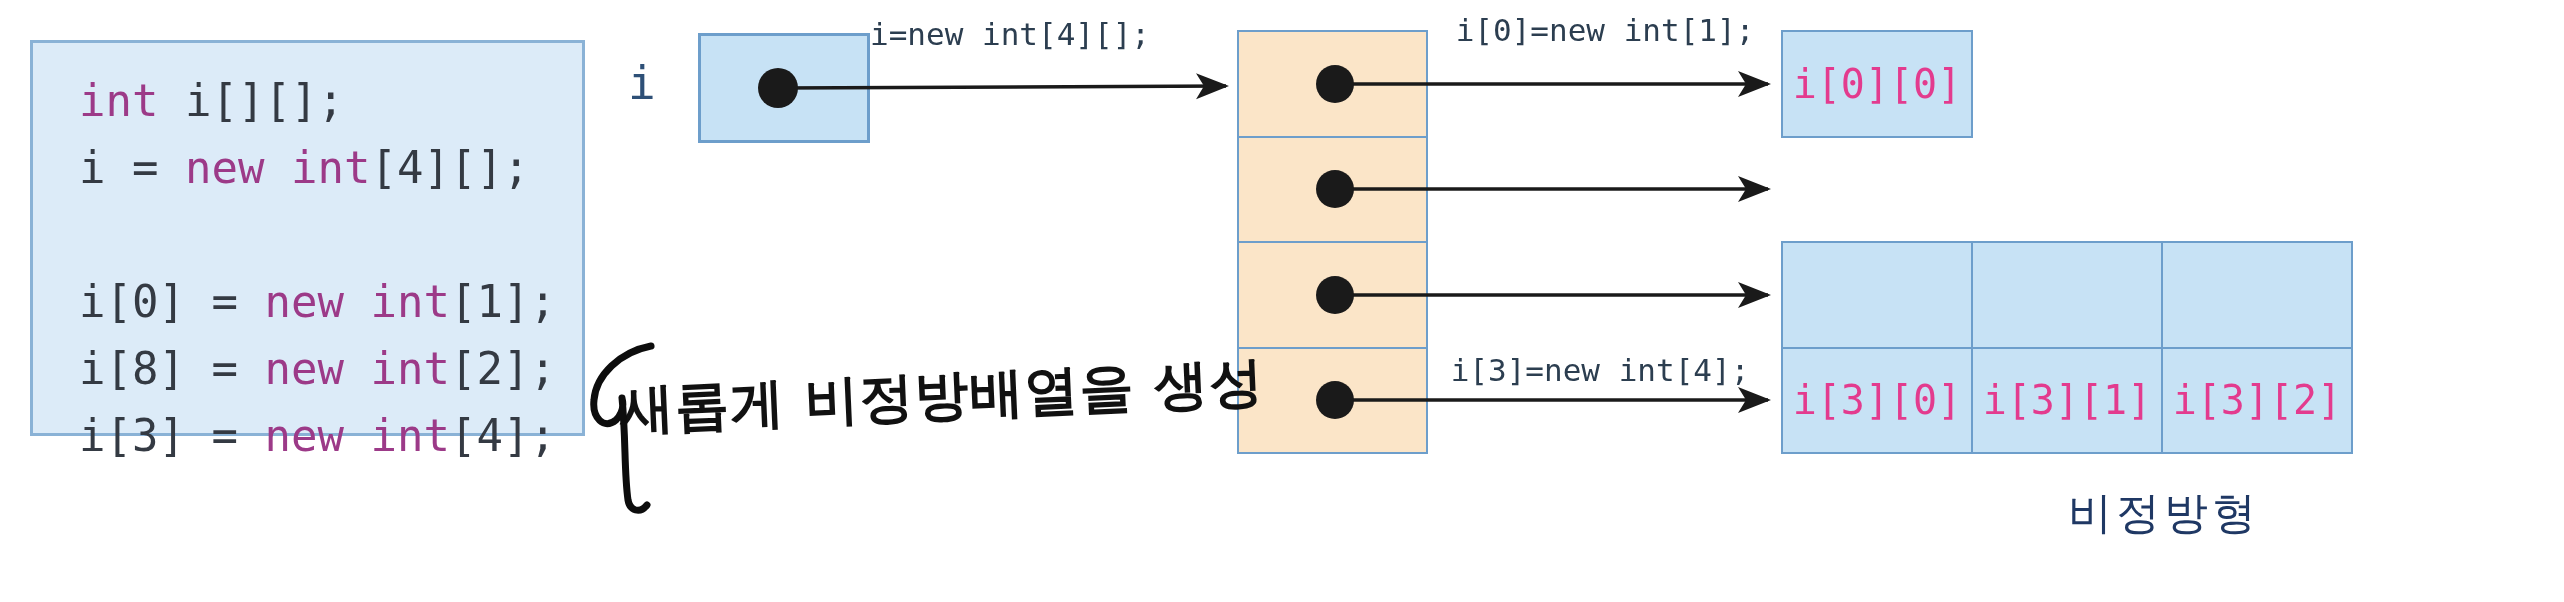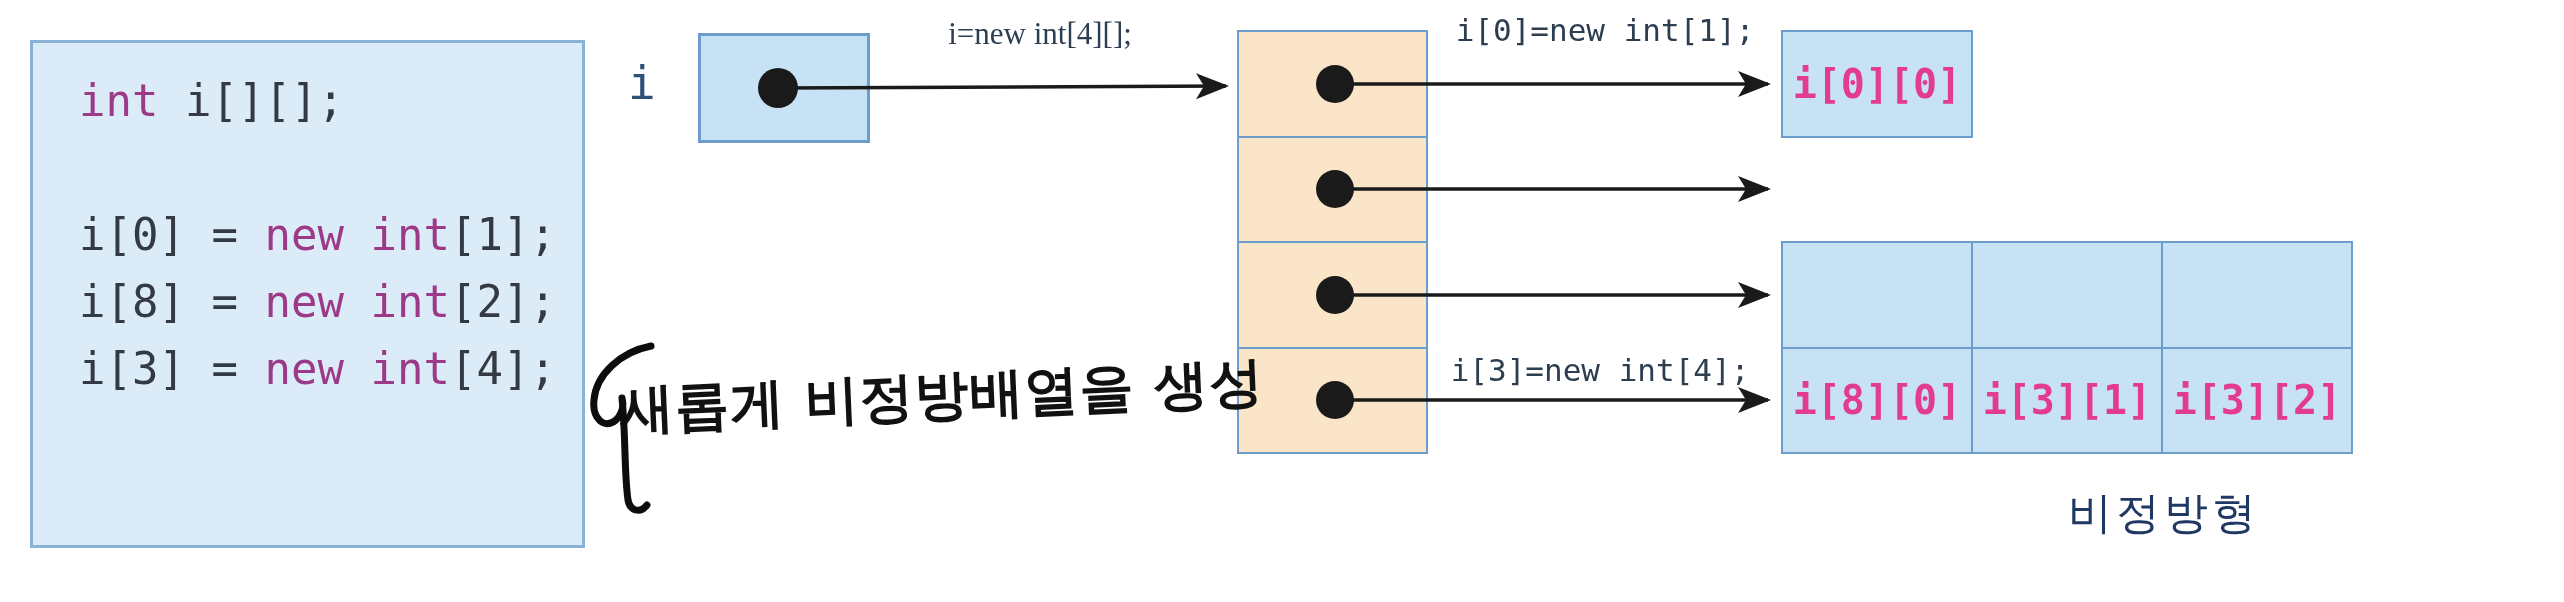--- a/index.html
+++ b/index.html
@@ -8,46 +8,46 @@
     --orange:#fbe5c8;     --keyword:#9c3a88;
     --code-text:#343a43;  --label-pink:#e33b8e;
     --diagram-text:#2c3e50; --caption-navy:#1f3864; --ink:#111111;
   }
   *{box-sizing:border-box;}
   html,body{margin:0;padding:0;background:#fff;}
   .stage{position:relative;width:2564px;height:602px;background:#ffffff;
          font-family:"DejaVu Sans Mono", monospace;overflow:hidden;}
 
   
-  .code-panel{position:absolute;left:30px;top:40px;width:555px;height:508px;
+  .code-panel{position:absolute;left:30px;top:40px;width:555px;height:396px;
     background:var(--panel-blue);border:3px solid var(--panel-border);
     padding:24px 0 0 46px;}
   .code-line{font-size:44px;line-height:67px;white-space:pre;color:var(--code-text);}
   .code-line .kw{color:var(--keyword);}
   .code-line .pl{color:var(--code-text);}
 
   
   .var-label{position:absolute;left:628px;top:56px;font-size:46px;color:#2e5077;}
   .ref-box{position:absolute;left:698px;top:33px;width:172px;height:110px;
     background:var(--cell-blue);border:3px solid var(--cell-border);}
 
   
   .ptr-cell{position:absolute;left:1237px;width:191px;height:107.5px;
     background:var(--orange);border:2.5px solid var(--cell-border);}
 
   
   .grid-cell{position:absolute;width:192px;height:107.5px;
     background:var(--cell-blue);border:2.5px solid var(--cell-border);
     display:flex;align-items:center;justify-content:center;
-    font-size:40px;color:var(--label-pink);white-space:pre;font-weight:bold;}
+    font-size:40px;color:var(--label-pink);white-space:pre;}
 
   
   .arrow-label{position:absolute;font-size:31px;color:var(--diagram-text);
     text-align:center;white-space:pre;}
-  .lbl-root{left:880px;top:16px;width:320px;font-family:Liberation Serif, serif;}
+  .lbl-root{left:850px;top:16px;width:320px;}
   .lbl-row0{left:1440px;top:12px;width:330px;}
   .lbl-row3{left:1435px;top:352px;width:330px;}
 
   
   .caption{position:absolute;left:1964px;top:484px;width:400px;
     font-family:"DejaVu Sans", sans-serif;
     font-size:44px;color:var(--caption-navy);text-align:center;letter-spacing:4px;}
 
   
   .annotation{position:absolute;left:620px;top:374px;width:560px;
@@ -57,20 +57,21 @@
 
   svg.overlay{position:absolute;left:0;top:0;pointer-events:none;}
 </style>
 </head>
 <body>
 
 <div class="stage">
 
   <div class="code-panel">
       <div class="code-line"><span class="kw">int</span><span class="pl"> i[][];</span></div>
+      <div class="code-line"><span class="pl">i = </span><span class="kw">new</span><span class="pl"> </span><span class="kw">int</span><span class="pl">[4][];</span></div>
       <div class="code-line">&nbsp;</div>
       <div class="code-line"><span class="pl">i[0] = </span><span class="kw">new</span><span class="pl"> </span><span class="kw">int</span><span class="pl">[1];</span></div>
       <div class="code-line"><span class="pl">i[8] = </span><span class="kw">new</span><span class="pl"> </span><span class="kw">int</span><span class="pl">[2];</span></div>
       <div class="code-line"><span class="pl">i[3] = </span><span class="kw">new</span><span class="pl"> </span><span class="kw">int</span><span class="pl">[4];</span></div>
     </div>
 
   <div class="var-label">i</div>
   <div class="ref-box"></div>
 
   <div class="ptr-cell" style="top:30px"></div>
@@ -78,21 +79,21 @@
   <div class="ptr-cell" style="top:241px"></div>
   <div class="ptr-cell" style="top:346.5px"></div>
 
   <div class="grid-cell" style="left:1781px;top:30px">i[0][0]</div>
 
 
   <div class="grid-cell" style="left:1781px;top:241px"></div>
   <div class="grid-cell" style="left:1971px;top:241px"></div>
   <div class="grid-cell" style="left:2161px;top:241px"></div>
 
-  <div class="grid-cell" style="left:1781px;top:346.5px">i[8][0]</div>
+  <div class="grid-cell" style="left:1781px;top:346.5px">i[3][0]</div>
   <div class="grid-cell" style="left:1971px;top:346.5px">i[3][1]</div>
   <div class="grid-cell" style="left:2161px;top:346.5px">i[3][2]</div>
 
   <div class="arrow-label lbl-root">i=new int[4][];</div>
   <div class="arrow-label lbl-row0">i[0]=new int[1];</div>
   <div class="arrow-label lbl-row3">i[3]=new int[4];</div>
 
   <div class="caption">비정방형</div>
 
   <div class="annotation">새롭게 비정방배열을 생성</div>

